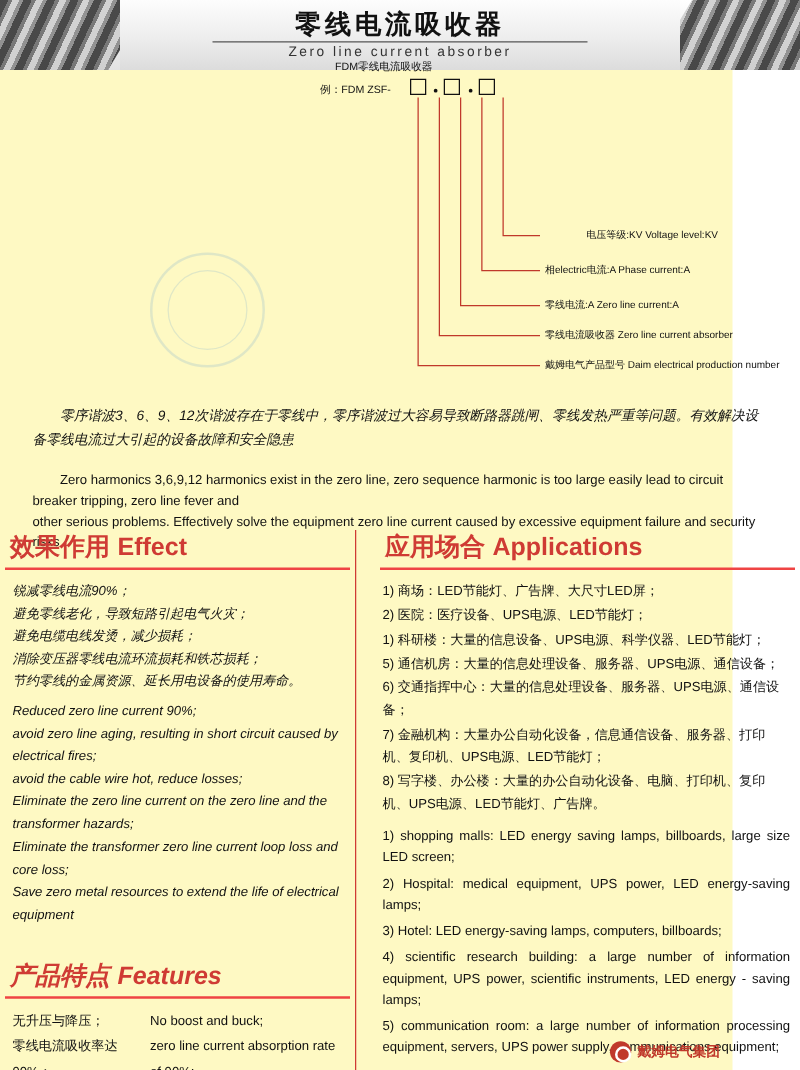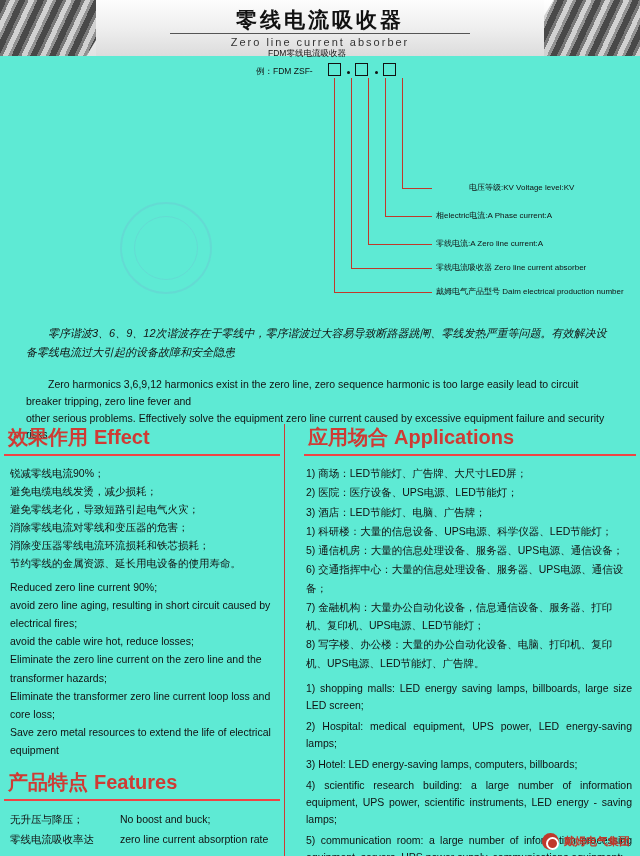--- a/index.html
+++ b/index.html
@@ -4,21 +4,21 @@
 <style>
   * { box-sizing: border-box; }
   html, body {
     margin: 0; padding: 0;
     width: 640px; height: 856px;
     background: #ffffff;
     font-family: "Liberation Sans", sans-serif;
     color: #111;
     overflow: hidden;
   }
-  .page { position: relative; width: 640px; height: 856px; background:#5eead4; }
+  .page { position: relative; width: 586px; height: 856px; background:#fef9c3; }
 
   
   .banner {
     position: relative;
     width: 640px; height: 56px;
     background: linear-gradient(to bottom, #ffffff 0%, #f0f0f0 50%, #e2e2e2 100%);
     overflow: hidden;
   }
   .banner-stripes-left, .banner-stripes-right {
     position: absolute; top: 0; height: 56px; width: 120px;
@@ -126,21 +126,21 @@
   }
 
   .sec-title {
     color:#cf3b34; font-weight: bold; font-size: 20px; padding: 0 4px 3px 4px;
     border-bottom: 2px solid #ef4444; margin: 0 4px 8px 4px;
   }
   .sec-title .en { margin-left: 6px; }
   .right .sec-title { margin-left: 14px; }
 
   .list-cn, .list-en {
-    font-size: 10.5px; line-height: 1.72; padding: 0 6px 0 10px; margin: 0;
+    font-size: 10.5px; line-height: 1.72; padding: 0 6px 0 10px; margin: 0; font-style: italic;
   }
   .list-cn li, .list-en li { list-style: none; }
   .list-en { margin-top: 6px; }
 
   .right-list { font-size: 10.5px; line-height: 1.74; padding: 0 8px 0 16px; }
   .right-list div { margin-bottom: 1px; }
   .right-list-en { font-size: 10.5px; line-height: 1.62; padding: 0 8px 0 16px; margin-top: 8px; }
   .right-list-en div { margin-bottom: 4px; text-align: justify; }
 
   
@@ -220,37 +220,36 @@
   <div class="divider"></div>
 
   <div class="col-left">
 
     <div class="sec-title">
       <span>效果作用</span><span class="en">Effect</span>
     </div>
 
     <ul class="list-cn">
       <li>锐减零线电流90%；</li>
+      <li>避免零线老化，导致短路引起电气火灾；</li>
       <li>避免电缆电线发烫，减少损耗；</li>
-      <li>避免零线老化，导致短路引起电气火灾；</li>
-      <li>消除零线电流对零线和变压器的危害；</li>
       <li>消除变压器零线电流环流损耗和铁芯损耗；</li>
       <li>节约零线的金属资源、延长用电设备的使用寿命。</li>
     </ul>
 
     <ul class="list-en">
       <li>Reduced zero line current 90%;</li>
       <li>avoid zero line aging, resulting in short circuit caused by electrical fires;</li>
       <li>avoid the cable wire hot, reduce losses;</li>
       <li>Eliminate the zero line current on the zero line and the transformer hazards;</li>
       <li>Eliminate the transformer zero line current loop loss and core loss;</li>
       <li>Save zero metal resources to extend the life of electrical equipment</li>
     </ul>
 
-    <div class="sec-title" style="margin-top:10px;">
+    <div class="sec-title" style="margin-top:26px;font-style:italic;">
       <span>产品特点</span><span class="en">Features</span>
     </div>
 
     <div class="feat-table">
       <div class="feat-row">
         <div class="feat-cn">无升压与降压；</div>
         <div class="feat-en">No boost and buck;</div>
       </div>
       <div class="feat-row">
         <div class="feat-cn">零线电流吸收率达90%；</div>
@@ -261,21 +260,20 @@
   </div>
 
   <div class="col-right right">
     <div class="sec-title">
       <span>应用场合</span><span class="en">Applications</span>
     </div>
 
     <div class="right-list">
       <div>1) 商场：LED节能灯、广告牌、大尺寸LED屏；</div>
       <div>2) 医院：医疗设备、UPS电源、LED节能灯；</div>
-      <div>3) 酒店：LED节能灯、电脑、广告牌；</div>
       <div>1) 科研楼：大量的信息设备、UPS电源、科学仪器、LED节能灯；</div>
       <div>5) 通信机房：大量的信息处理设备、服务器、UPS电源、通信设备；</div>
       <div>6) 交通指挥中心：大量的信息处理设备、服务器、UPS电源、通信设备；</div>
       <div>7) 金融机构：大量办公自动化设备，信息通信设备、服务器、打印机、复印机、UPS电源、LED节能灯；</div>
       <div>8) 写字楼、办公楼：大量的办公自动化设备、电脑、打印机、复印机、UPS电源、LED节能灯、广告牌。</div>
     </div>
 
     <div class="right-list-en">
       <div>1) shopping malls: LED energy saving lamps, billboards, large size LED screen;</div>
       <div>2) Hospital: medical equipment, UPS power, LED energy-saving lamps;</div>

